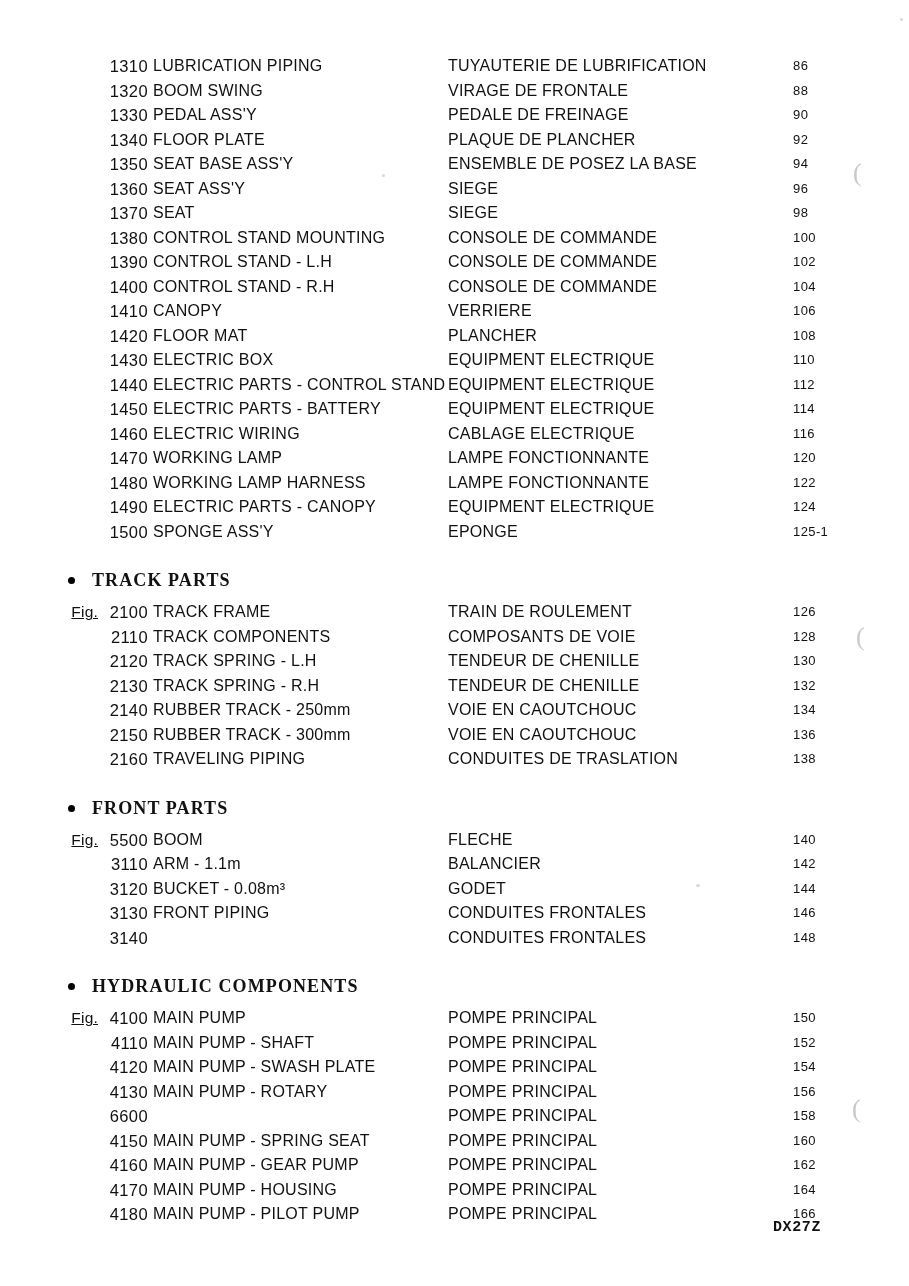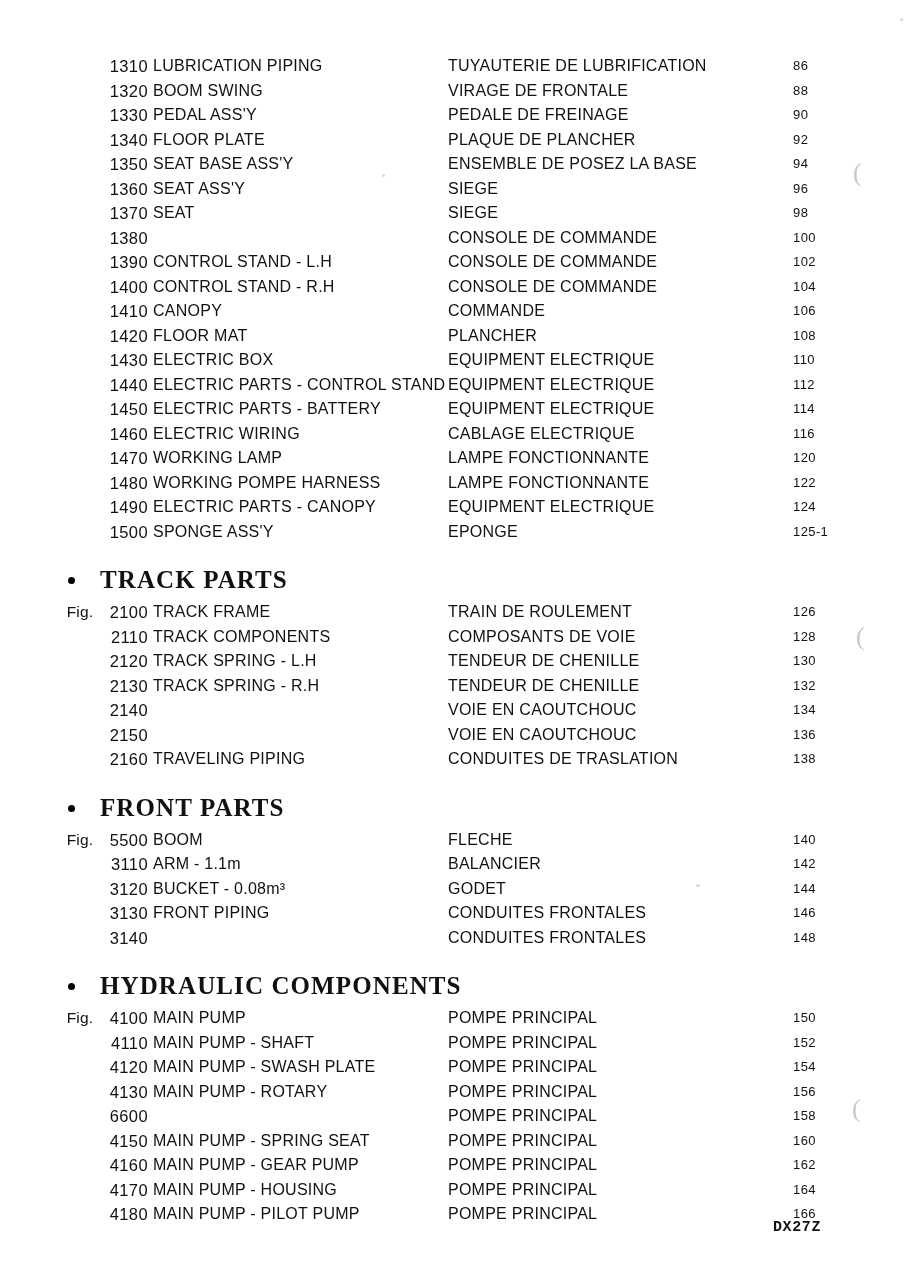--- a/index.html
+++ b/index.html
@@ -37,23 +37,24 @@
   .row {
     position: relative;
     height: 24.5px;
     line-height: 24.5px;
     white-space: nowrap;
   }
   .c-fig {
     position: absolute;
     left: 62px;
     width: 36px;
-    text-align: center;
+    text-align: right;
     font-size: 15.5px;
     letter-spacing: 0.2px;
+    text-decoration: underline;
   }
   .c-code {
     position: absolute;
     left: 100px;
     width: 48px;
     text-align: right;
     font-size: 16.5px;
     letter-spacing: 0.4px;
   }
   .c-en {
@@ -88,24 +89,24 @@
     left: 68px;
     top: 50%;
     width: 7px;
     height: 7px;
     margin-top: -3px;
     background: #000000;
     border-radius: 50%;
   }
   .section-head .title {
     position: absolute;
-    left: 100px;
+    left: 92px;
     font-family: "Liberation Serif", serif;
     font-weight: bold;
-    font-size: 25px;
+    font-size: 18px;
     letter-spacing: 1.1px;
   }
   .gap-md { height: 16px; }
 
   
   .footer-code {
     position: absolute;
     left: 773px;
     top: 1219px;
     font-size: 15px;
@@ -186,20 +187,21 @@
         <div class="row">
           <span class="c-fig"></span>
           <span class="c-code">1370</span>
           <span class="c-en">SEAT</span>
           <span class="c-fr">SIEGE</span>
           <span class="c-pg">98</span>
         </div>
         <div class="row">
           <span class="c-fig"></span>
           <span class="c-code">1380</span>
+          <span class="c-en">CONTROL STAND MOUNTING</span>
           <span class="c-fr">CONSOLE DE COMMANDE</span>
           <span class="c-pg">100</span>
         </div>
         <div class="row">
           <span class="c-fig"></span>
           <span class="c-code">1390</span>
           <span class="c-en">CONTROL STAND - L.H</span>
           <span class="c-fr">CONSOLE DE COMMANDE</span>
           <span class="c-pg">102</span>
         </div>
@@ -207,21 +209,21 @@
           <span class="c-fig"></span>
           <span class="c-code">1400</span>
           <span class="c-en">CONTROL STAND - R.H</span>
           <span class="c-fr">CONSOLE DE COMMANDE</span>
           <span class="c-pg">104</span>
         </div>
         <div class="row">
           <span class="c-fig"></span>
           <span class="c-code">1410</span>
           <span class="c-en">CANOPY</span>
-          <span class="c-fr">COMMANDE</span>
+          <span class="c-fr">VERRIERE</span>
           <span class="c-pg">106</span>
         </div>
         <div class="row">
           <span class="c-fig"></span>
           <span class="c-code">1420</span>
           <span class="c-en">FLOOR MAT</span>
           <span class="c-fr">PLANCHER</span>
           <span class="c-pg">108</span>
         </div>
         <div class="row">
@@ -255,21 +257,21 @@
         <div class="row">
           <span class="c-fig"></span>
           <span class="c-code">1470</span>
           <span class="c-en">WORKING LAMP</span>
           <span class="c-fr">LAMPE FONCTIONNANTE</span>
           <span class="c-pg">120</span>
         </div>
         <div class="row">
           <span class="c-fig"></span>
           <span class="c-code">1480</span>
-          <span class="c-en">WORKING POMPE HARNESS</span>
+          <span class="c-en">WORKING LAMP HARNESS</span>
           <span class="c-fr">LAMPE FONCTIONNANTE</span>
           <span class="c-pg">122</span>
         </div>
         <div class="row">
           <span class="c-fig"></span>
           <span class="c-code">1490</span>
           <span class="c-en">ELECTRIC PARTS - CANOPY</span>
           <span class="c-fr">EQUIPMENT ELECTRIQUE</span>
           <span class="c-pg">124</span>
         </div>
@@ -309,26 +311,28 @@
         <div class="row">
           <span class="c-fig"></span>
           <span class="c-code">2130</span>
           <span class="c-en">TRACK SPRING - R.H</span>
           <span class="c-fr">TENDEUR DE CHENILLE</span>
           <span class="c-pg">132</span>
         </div>
         <div class="row">
           <span class="c-fig"></span>
           <span class="c-code">2140</span>
+          <span class="c-en">RUBBER TRACK - 250mm</span>
           <span class="c-fr">VOIE EN CAOUTCHOUC</span>
           <span class="c-pg">134</span>
         </div>
         <div class="row">
           <span class="c-fig"></span>
           <span class="c-code">2150</span>
+          <span class="c-en">RUBBER TRACK - 300mm</span>
           <span class="c-fr">VOIE EN CAOUTCHOUC</span>
           <span class="c-pg">136</span>
         </div>
         <div class="row">
           <span class="c-fig"></span>
           <span class="c-code">2160</span>
           <span class="c-en">TRAVELING PIPING</span>
           <span class="c-fr">CONDUITES DE TRASLATION</span>
           <span class="c-pg">138</span>
         </div>

